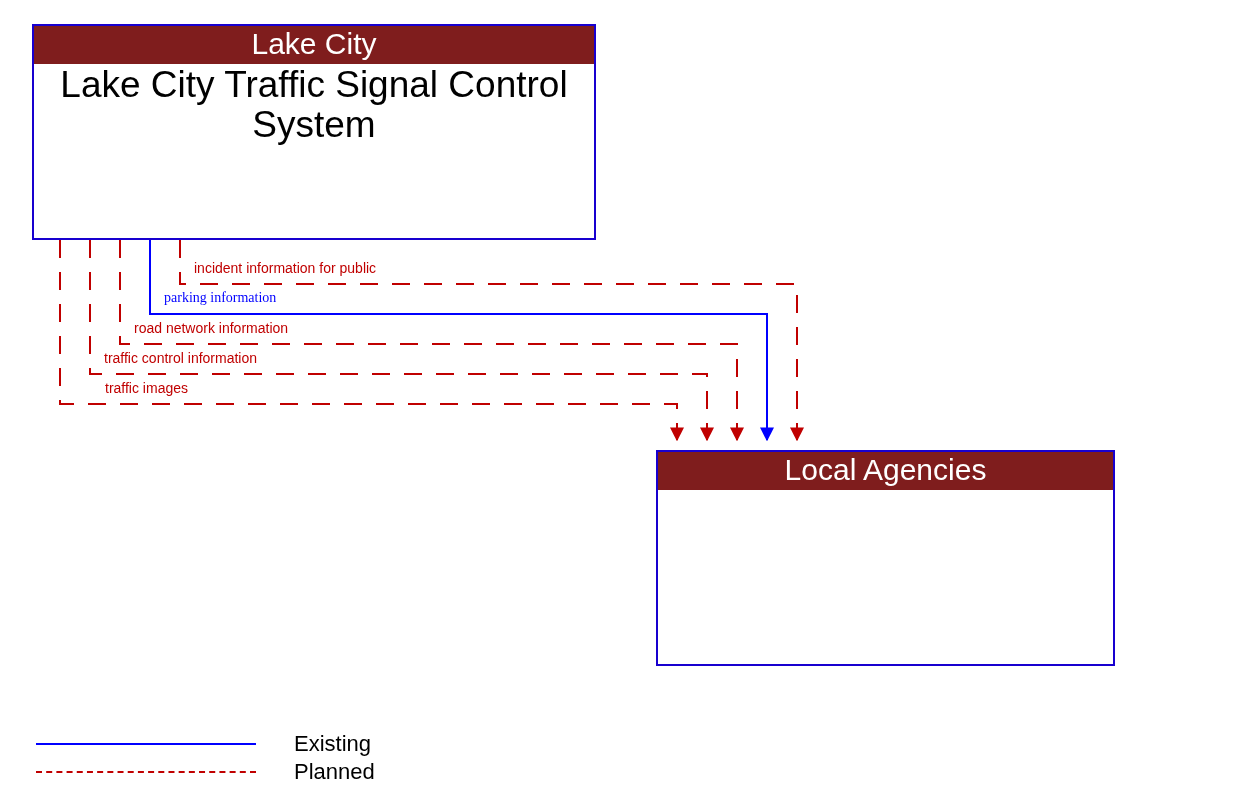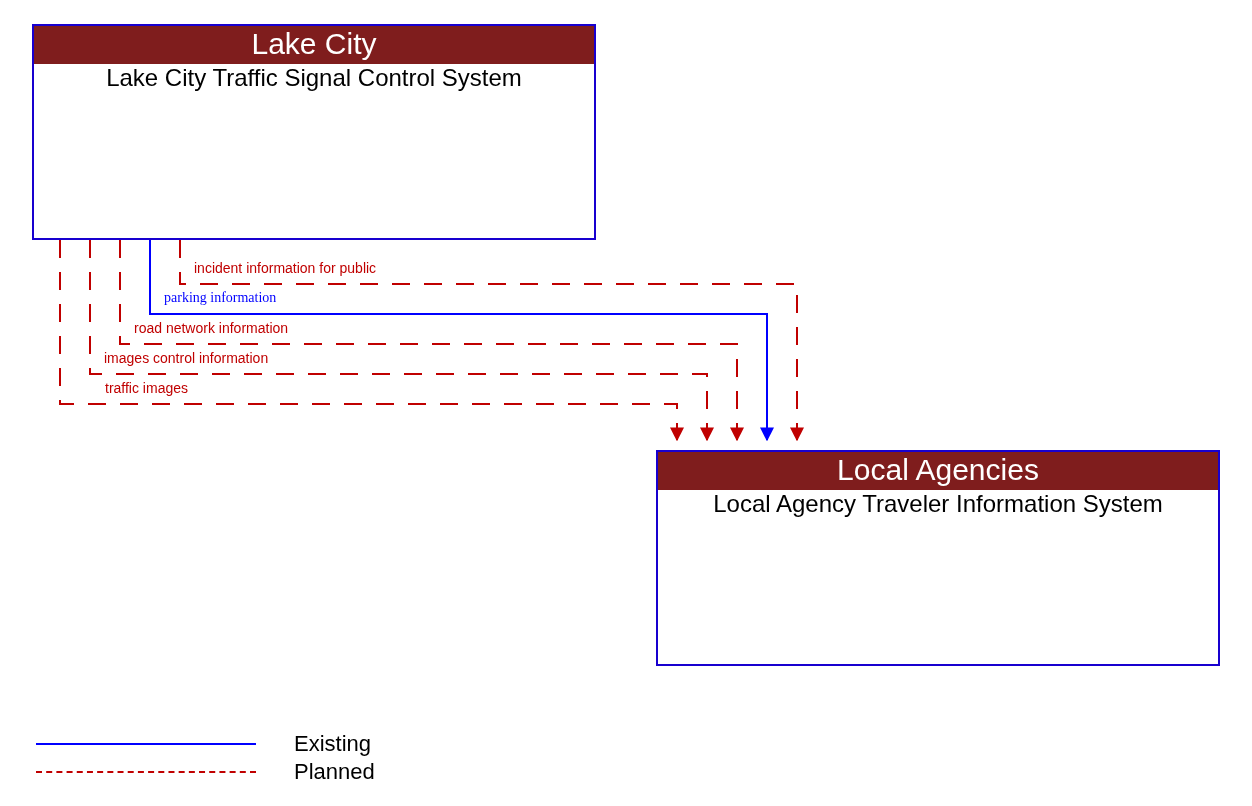--- a/index.html
+++ b/index.html
@@ -20,21 +20,21 @@
     background: #7f1d1d;
     color: #ffffff;
     text-align: center;
     font-size: 30px;
     line-height: 1.2;
     padding: 0px 4px 2px 4px;
   }
   .box-body {
     color: #000000;
     text-align: center;
-    font-size: 24px;
+    font-size: 37px;
     line-height: 1.08;
     padding: 1px 6px;
   }
   .flow-label {
     position: absolute;
     font-size: 14px;
     line-height: 1;
     white-space: nowrap;
   }
   .flow-planned {
@@ -69,23 +69,22 @@
   }
 </style>
 </head>
 <body>
 
 <div class="box" style="left:32px; top:24px; width:564px; height:216px;">
   <div class="box-header">Lake City</div>
   <div class="box-body">Lake City Traffic Signal Control System</div>
 </div>
 
-<div class="box" style="left:656px; top:450px; width:564px; height:216px;">
+<div class="box" style="left:656px; top:450px; width:459px; height:216px;">
   <div class="box-header">Local Agencies</div>
-  <div class="box-body">Local Agency Traveler Information System</div>
 </div>
 
 <svg width="1252" height="806">
   <defs>
     <marker id="arr-planned" viewBox="0 0 10 10" refX="9" refY="5" markerWidth="7" markerHeight="7" orient="auto-start-reverse">
       <path d="M 0 0 L 10 5 L 0 10 z" fill="#c00000"></path>
     </marker>
     <marker id="arr-existing" viewBox="0 0 10 10" refX="9" refY="5" markerWidth="7" markerHeight="7" orient="auto-start-reverse">
       <path d="M 0 0 L 10 5 L 0 10 z" fill="#0000ff"></path>
     </marker>
@@ -98,20 +97,20 @@
   <path d="M 120 240 L 120 344 L 737 344 L 737 440" fill="none" stroke="#c00000" stroke-width="2" stroke-dasharray="18 14" marker-end="url(#arr-planned)"></path>
 
   <path d="M 90 240 L 90 374 L 707 374 L 707 440" fill="none" stroke="#c00000" stroke-width="2" stroke-dasharray="18 14" marker-end="url(#arr-planned)"></path>
 
   <path d="M 60 240 L 60 404 L 677 404 L 677 440" fill="none" stroke="#c00000" stroke-width="2" stroke-dasharray="18 14" marker-end="url(#arr-planned)"></path>
 </svg>
 
 <div class="flow-label flow-planned" style="left:194px; top:261px;">incident information for public</div>
 <div class="flow-label flow-existing" style="left:164px; top:291px;">parking information</div>
 <div class="flow-label flow-planned" style="left:134px; top:321px;">road network information</div>
-<div class="flow-label flow-planned" style="left:104px; top:351px;">images control information</div>
+<div class="flow-label flow-planned" style="left:104px; top:351px;">traffic control information</div>
 <div class="flow-label flow-planned" style="left:74px; top:381px;margin-left:31px;">traffic images</div>
 
 <div class="legend-line legend-existing" style="left:36px; top:743px; width:220px;"></div>
 <div class="legend-label" style="left:294px; top:731px;">Existing</div>
 
 <div class="legend-line legend-planned" style="left:36px; top:771px; width:220px; border-top-style:dashed;"></div>
 <div class="legend-label" style="left:294px; top:759px;">Planned</div>
 
 </body></html>

